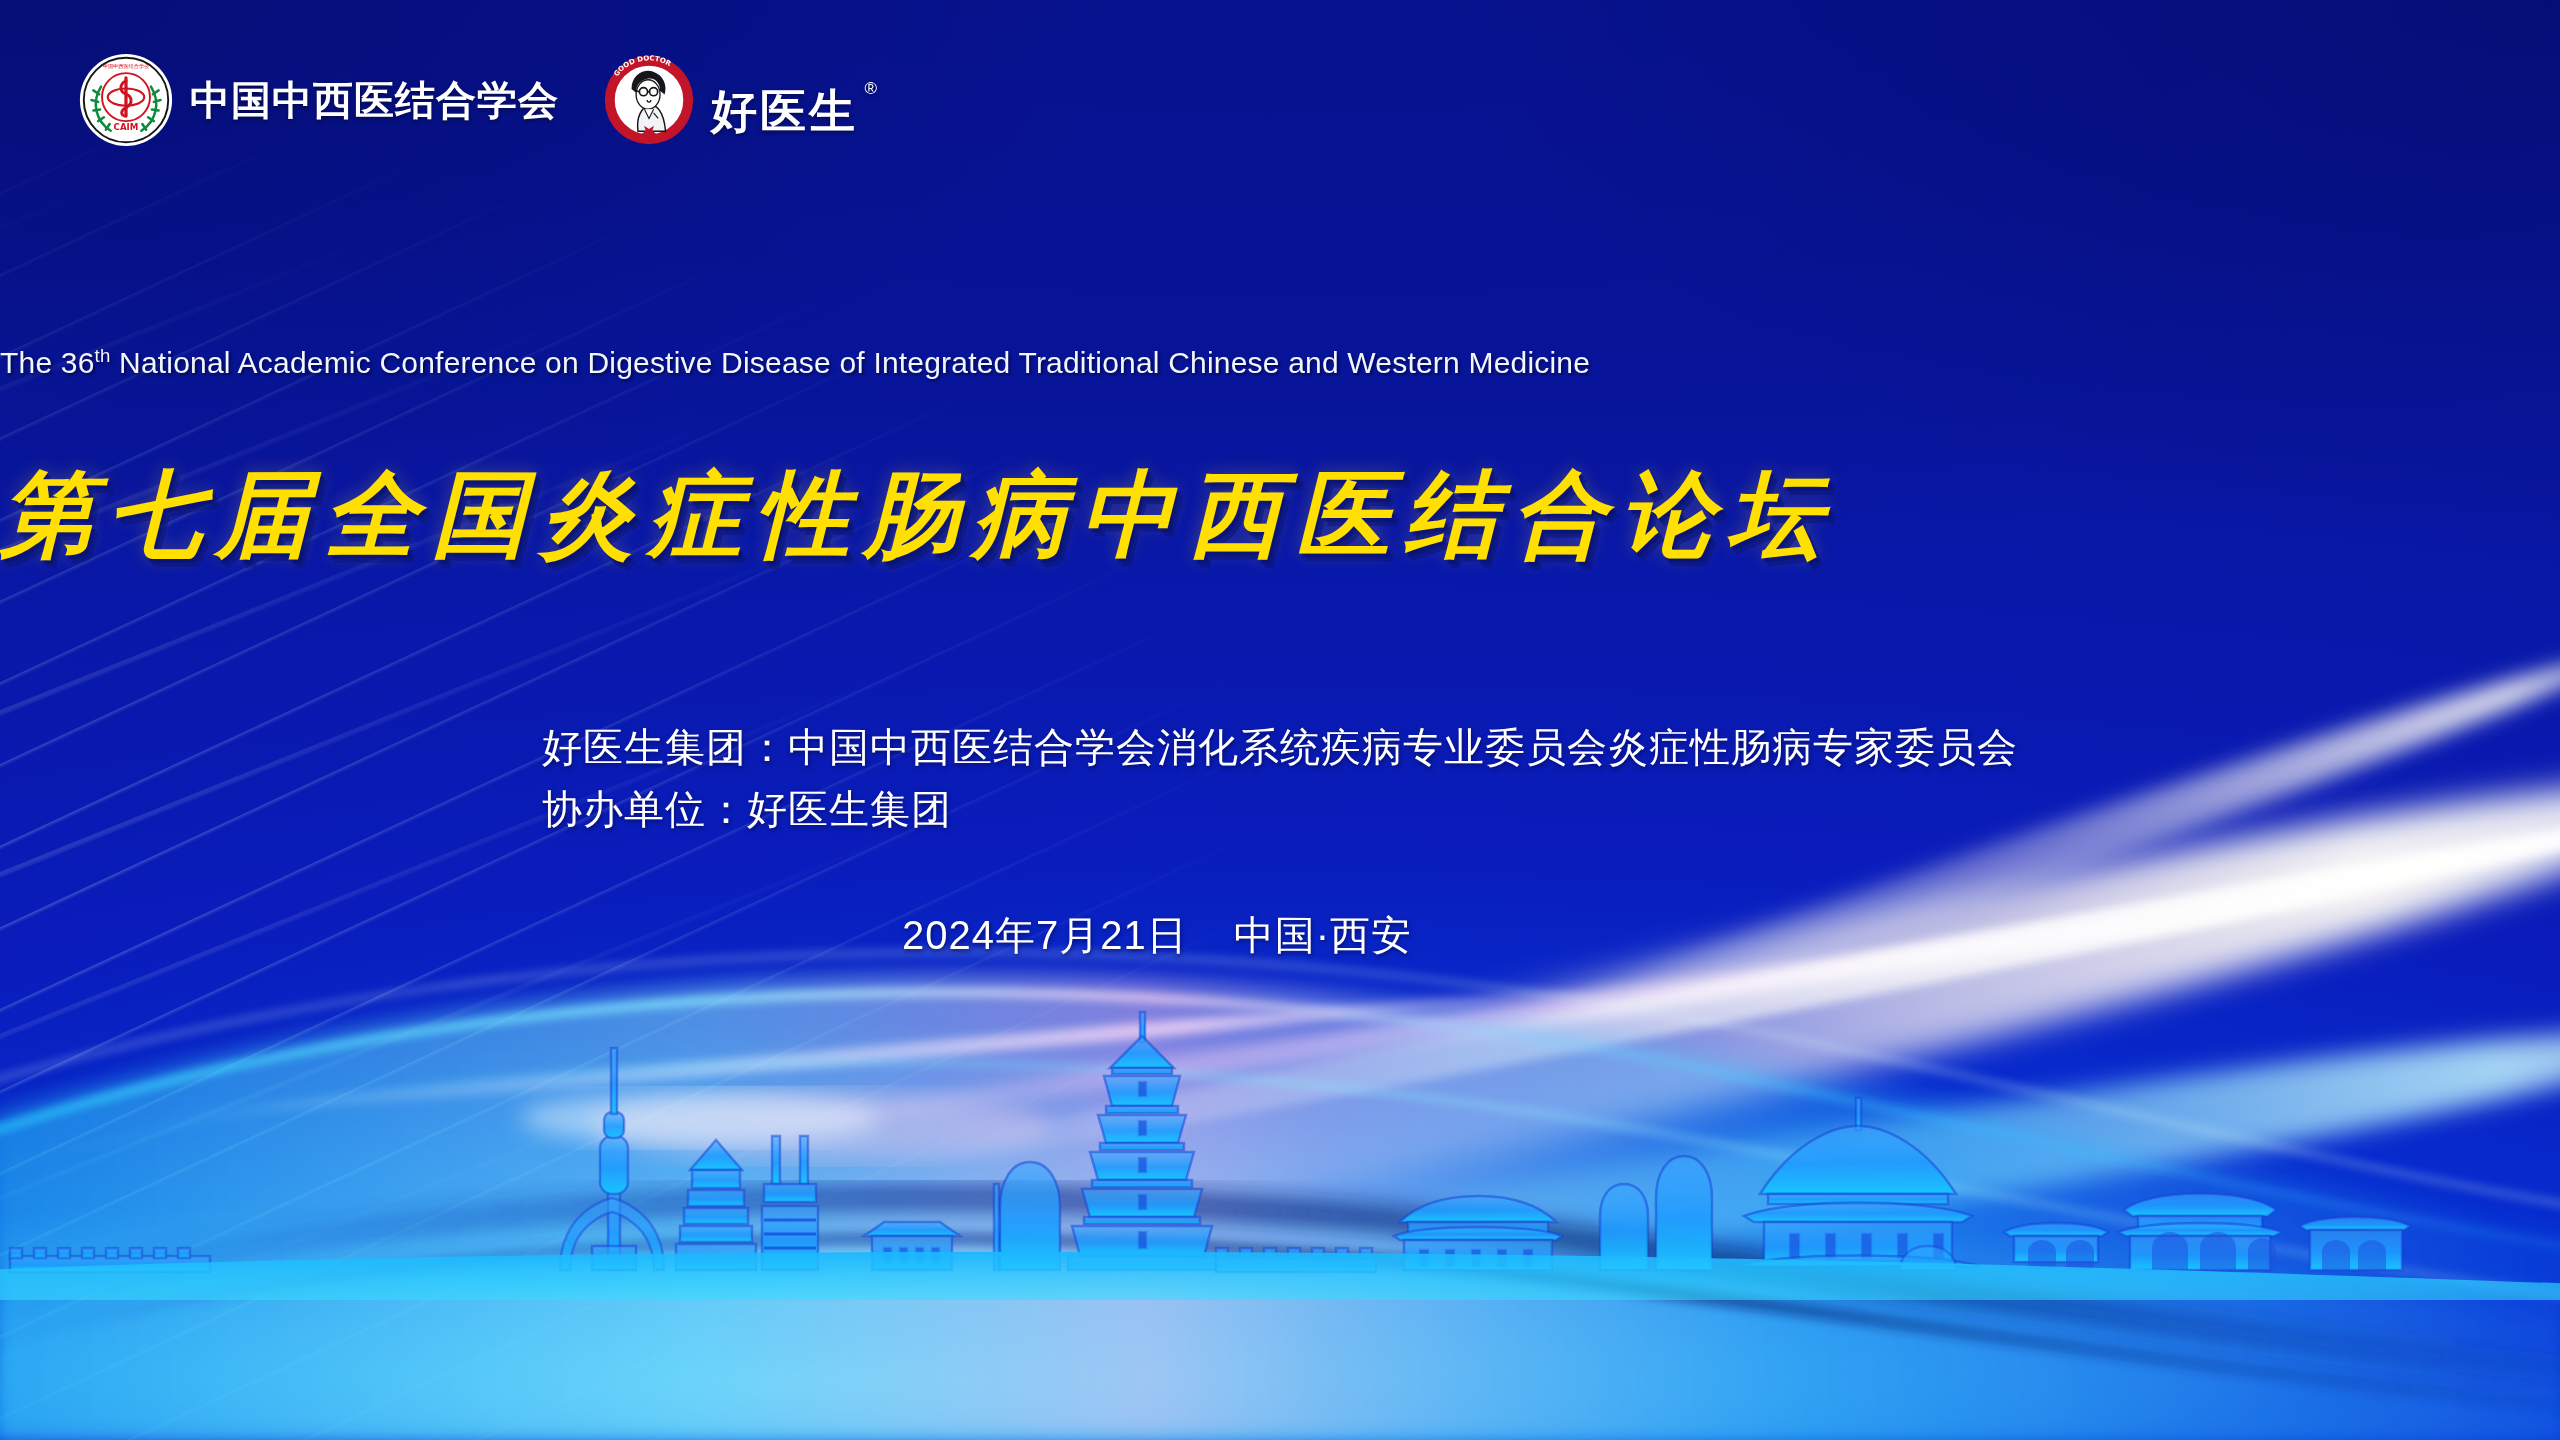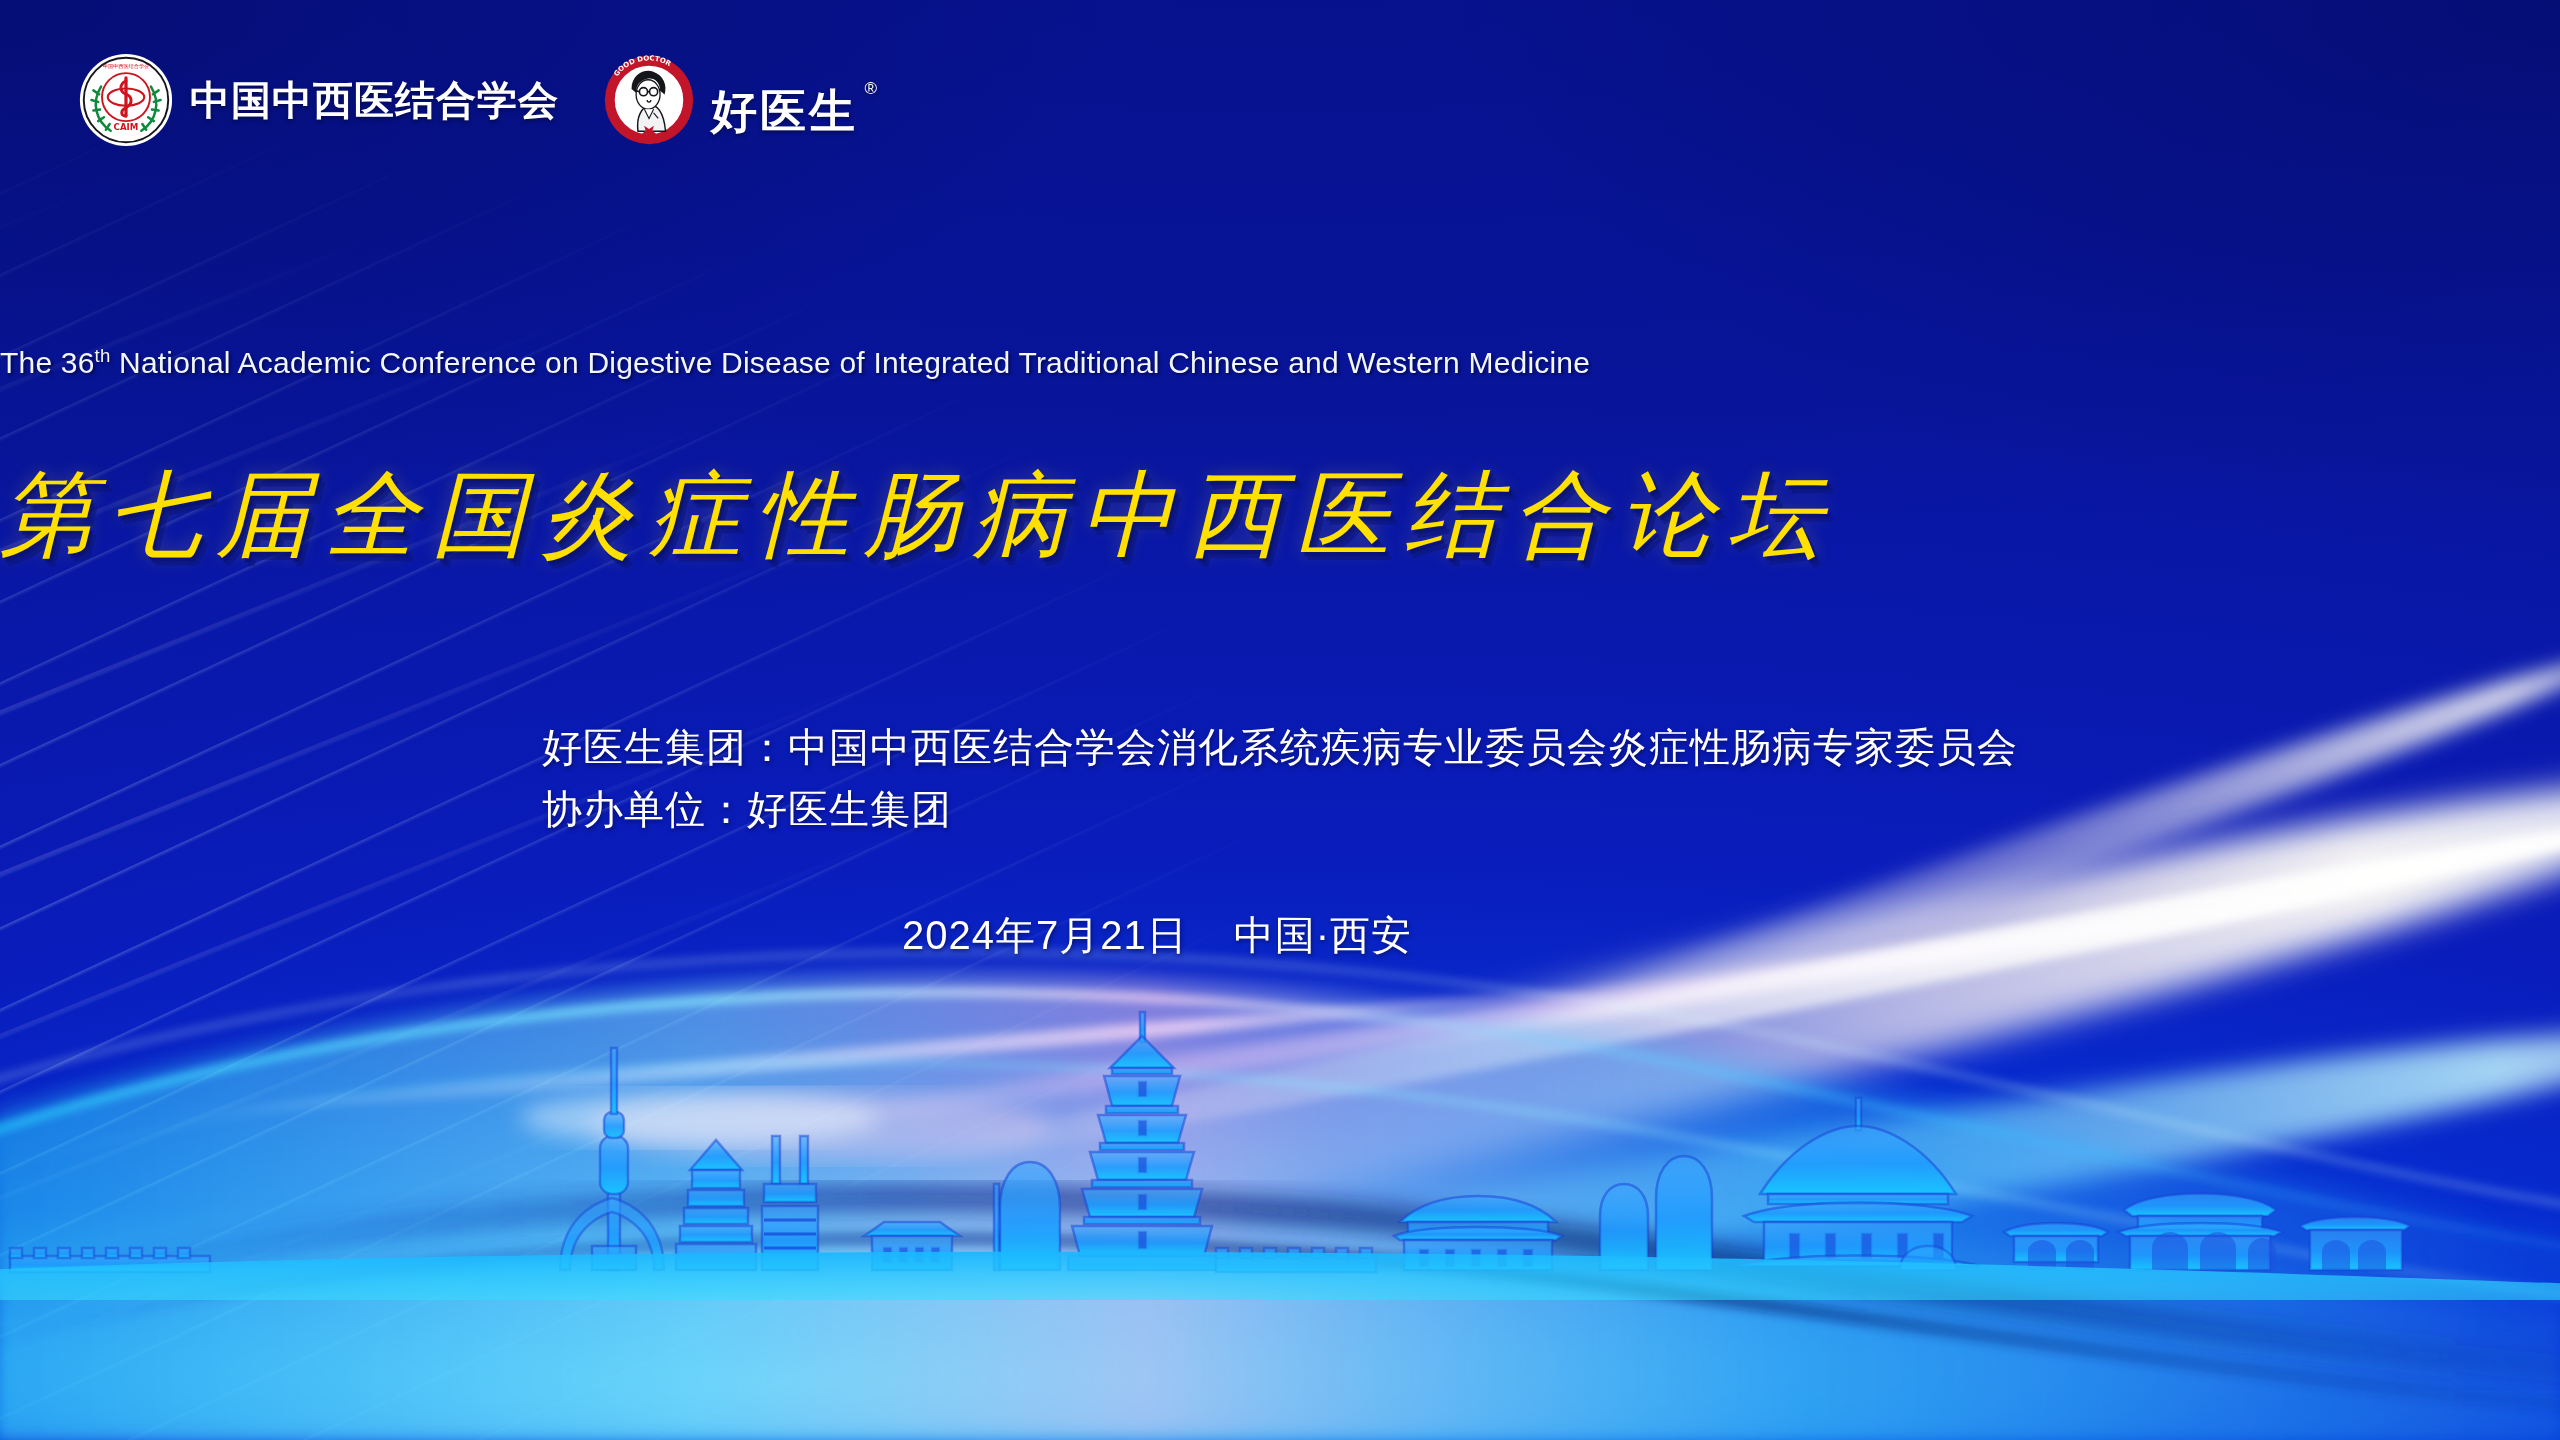--- a/index.html
+++ b/index.html
@@ -176,21 +176,21 @@
     position:absolute; top:345px; left:0; width:2072px;
     font-size:30px; font-weight:normal; color:#f2f6ff;
     letter-spacing:.2px; white-space:nowrap;
     text-shadow:2px 2px 3px rgba(0,0,20,.55);
   }
   .title-en sup{ font-size:.62em; vertical-align:super; }
 
   .title-forum{
     position:absolute; top:452px; left:0; width:2064px;
     font-family:"DejaVu Serif","Liberation Serif",serif;
-    font-size:94px; font-weight:normal;
+    font-size:94px; font-weight:bold;
     color:#ffe000;
     letter-spacing:14px; white-space:nowrap;
     font-style:italic;
     text-shadow:
       6px 8px 0 rgba(10,20,120,.55),
       3px 4px 2px rgba(5,10,90,.6),
       0 0 18px rgba(255,220,60,.25);
   }
 
   .org-block{

